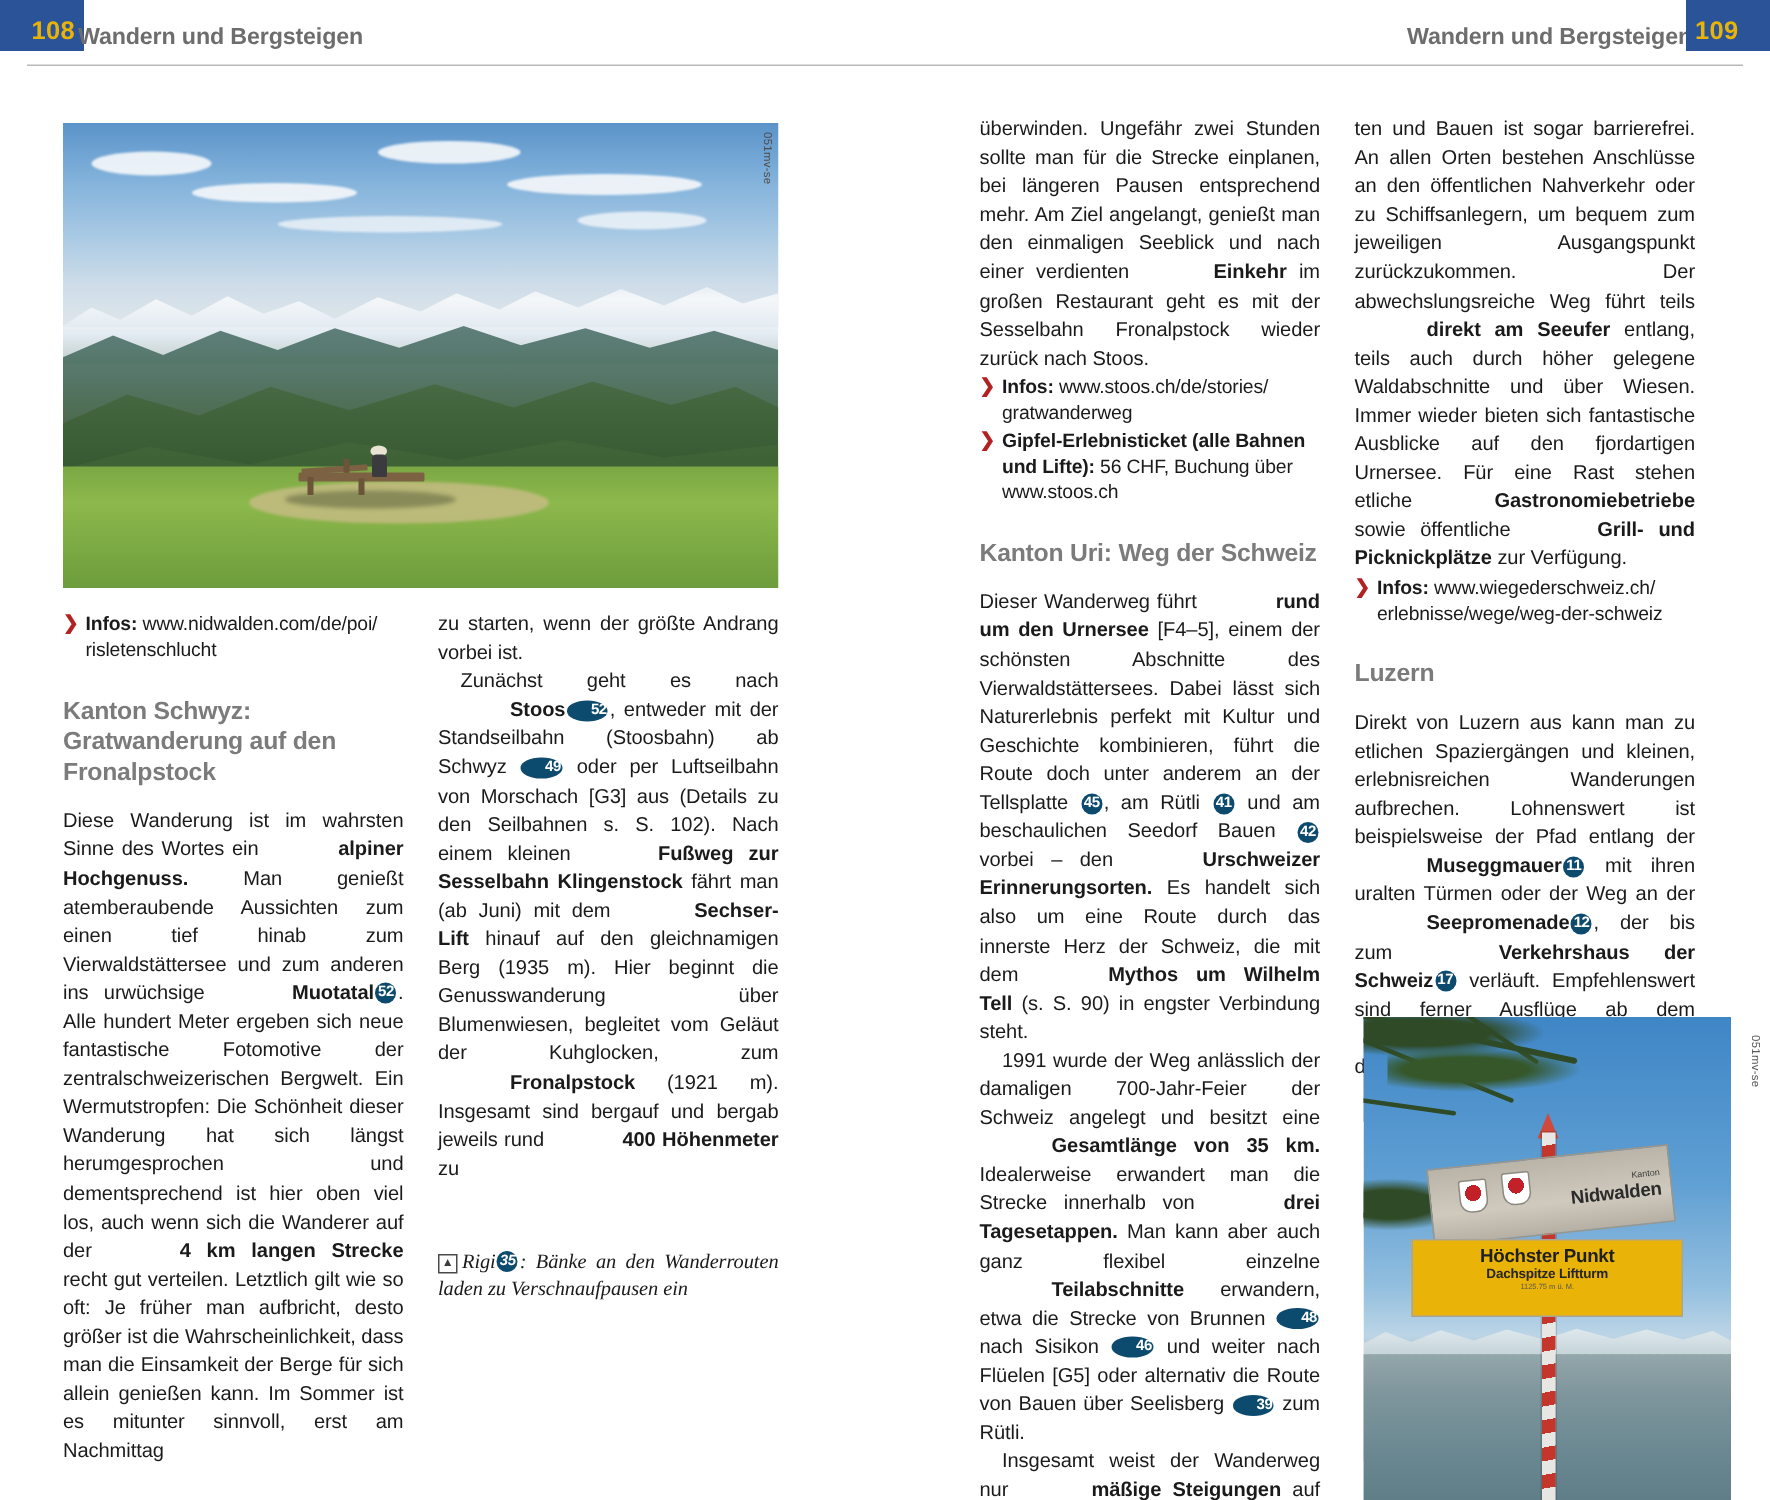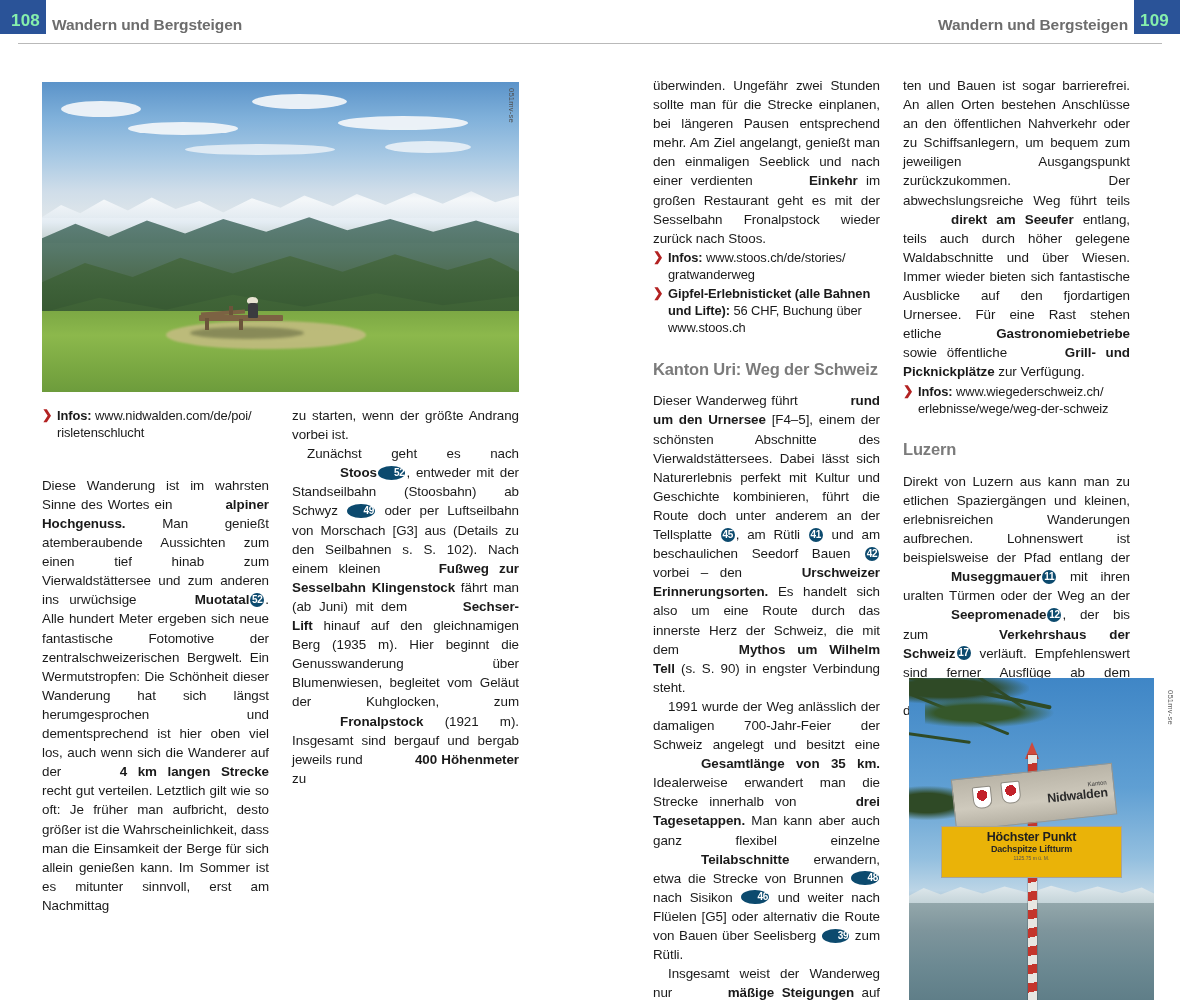--- a/index.html
+++ b/index.html
@@ -11,22 +11,22 @@
     color:#1a1a1a;
     overflow:hidden;
     position:relative;
   }
   .page{position:absolute;inset:0;}
 
   
   .runhead{position:absolute;top:0;left:0;width:1180px;height:46px;}
   .rh-rule{position:absolute;left:18px;right:18px;top:43px;height:1px;background:#b9b9b9;}
   .folio{
-    position:absolute;top:0;width:46px;height:34px;
-    background:#2a5398;color:#86efac;
+    position:absolute;top:0;width:56px;height:34px;
+    background:#2a5398;color:#eab308;
     font-size:17px;font-weight:bold;letter-spacing:.2px;
     display:flex;align-items:flex-end;justify-content:center;
     padding-bottom:3px;box-sizing:border-box;
   }
   .folio.left{left:0;justify-content:flex-end;padding-right:6px;}
   .folio.right{right:0;justify-content:flex-start;padding-left:6px;}
   .rh-title{
     position:absolute;top:16px;
     font-size:15.5px;font-weight:bold;color:#6d6d6d;
     letter-spacing:-.1px;white-space:nowrap;
@@ -300,33 +300,35 @@
 
   <div class="col" id="col1">
     <ul class="infos">
       <li>
         <span class="chev">❯</span>
         <span class="lbl">Infos:</span><span> www.nidwalden.com/de/poi/ risletenschlucht</span>
       </li>
     </ul>
 
     <div class="sp-before-h2"></div>
+    <h2>Kanton Schwyz: Gratwanderung auf den Fronalpstock</h2>
     <div class="sp-after-h2"></div>
 
     <p><span>Diese Wanderung ist im wahrsten Sinne des Wortes ein </span><b>alpiner Hochgenuss.</b><span> Man genießt atemberaubende Aussichten zum einen tief hinab zum Vierwaldstättersee und zum anderen ins urwüchsige </span><b>Muotatal</b><span class="poi">52</span><span>. Alle hundert Meter ergeben sich neue fantastische Fotomotive der zentralschweizerischen Bergwelt. Ein Wermutstropfen: Die Schönheit dieser Wanderung hat sich längst herumgesprochen und dementsprechend ist hier oben viel los, auch wenn sich die Wanderer auf der </span><b>4 km langen Strecke</b><span> recht gut verteilen. Letztlich gilt wie so oft: Je früher man aufbricht, desto größer ist die Wahrscheinlichkeit, dass man die Einsamkeit der Berge für sich allein genießen kann. Im Sommer ist es mitunter sinnvoll, erst am Nachmittag</span></p>
   </div>
 
   <div class="col" id="col2">
     <p><span>zu starten, wenn der größte Andrang vorbei ist.</span></p>
 
 
     <p class="indent"><span>Zunächst geht es nach </span><b>Stoos</b><span class="poi">52</span><span>, entweder mit der Standseilbahn (Stoosbahn) ab Schwyz </span><span class="poi">49</span><span> oder per Luftseilbahn von Morschach [G3] aus (Details zu den Seilbahnen s. S. 102). Nach einem kleinen </span><b>Fußweg zur Sesselbahn Klingenstock</b><span> fährt man (ab Juni) mit dem </span><b>Sechser-Lift</b><span> hinauf auf den gleichnamigen Berg (1935 m). Hier beginnt die Genusswanderung über Blumenwiesen, begleitet vom Geläut der Kuhglocken, zum </span><b>Fronalpstock</b><span> (1921 m). Insgesamt sind bergauf und bergab jeweils rund </span><b>400 Höhenmeter</b><span> zu</span></p>
 
     <div style="height:44px"></div>
 
+    <p class="caption"><span class="capicon">▲</span><span>Rigi</span><span class="poi">35</span><span>: Bänke an den Wanderrouten laden zu Verschnaufpausen ein</span></p>
 
     <div style="height:14px"></div>
 
   </div>
 
   <div class="col" id="col3">
     <p><span>überwinden. Ungefähr zwei Stunden sollte man für die Strecke einplanen, bei längeren Pausen entsprechend mehr. Am Ziel angelangt, genießt man den einmaligen Seeblick und nach einer verdienten </span><b>Einkehr</b><span> im großen Restaurant geht es mit der Sesselbahn Fronalpstock wieder zurück nach Stoos.</span></p>
 
     <ul class="infos">
       <li>

